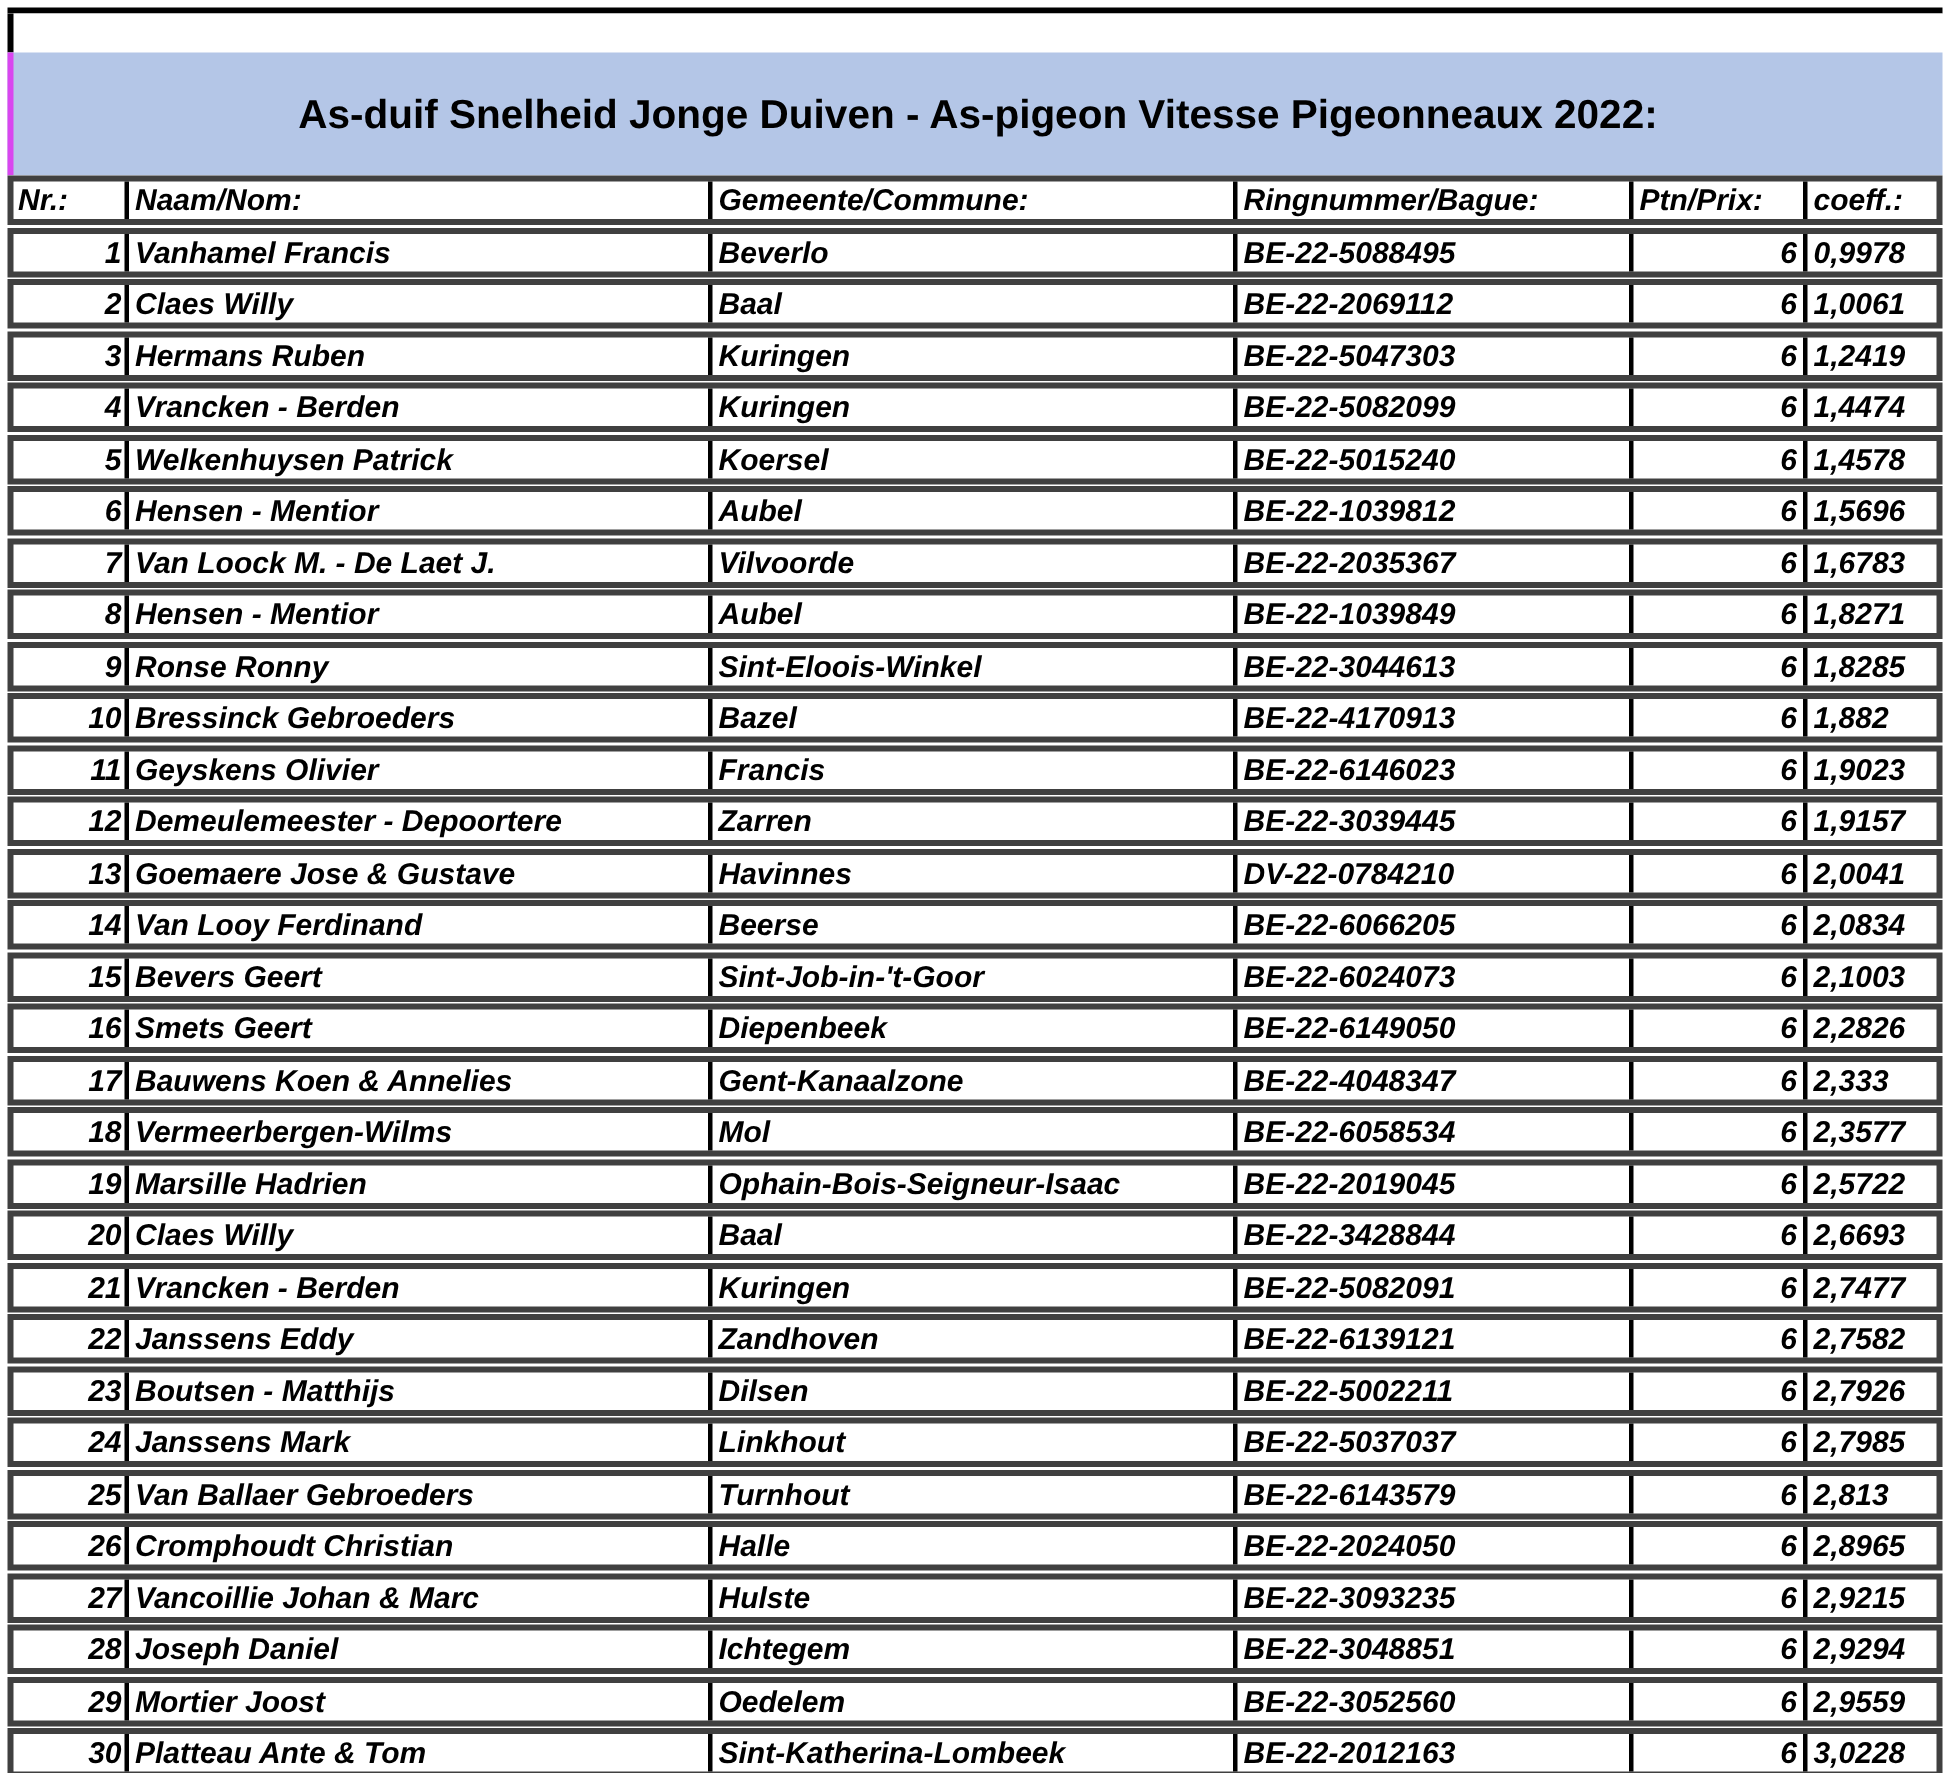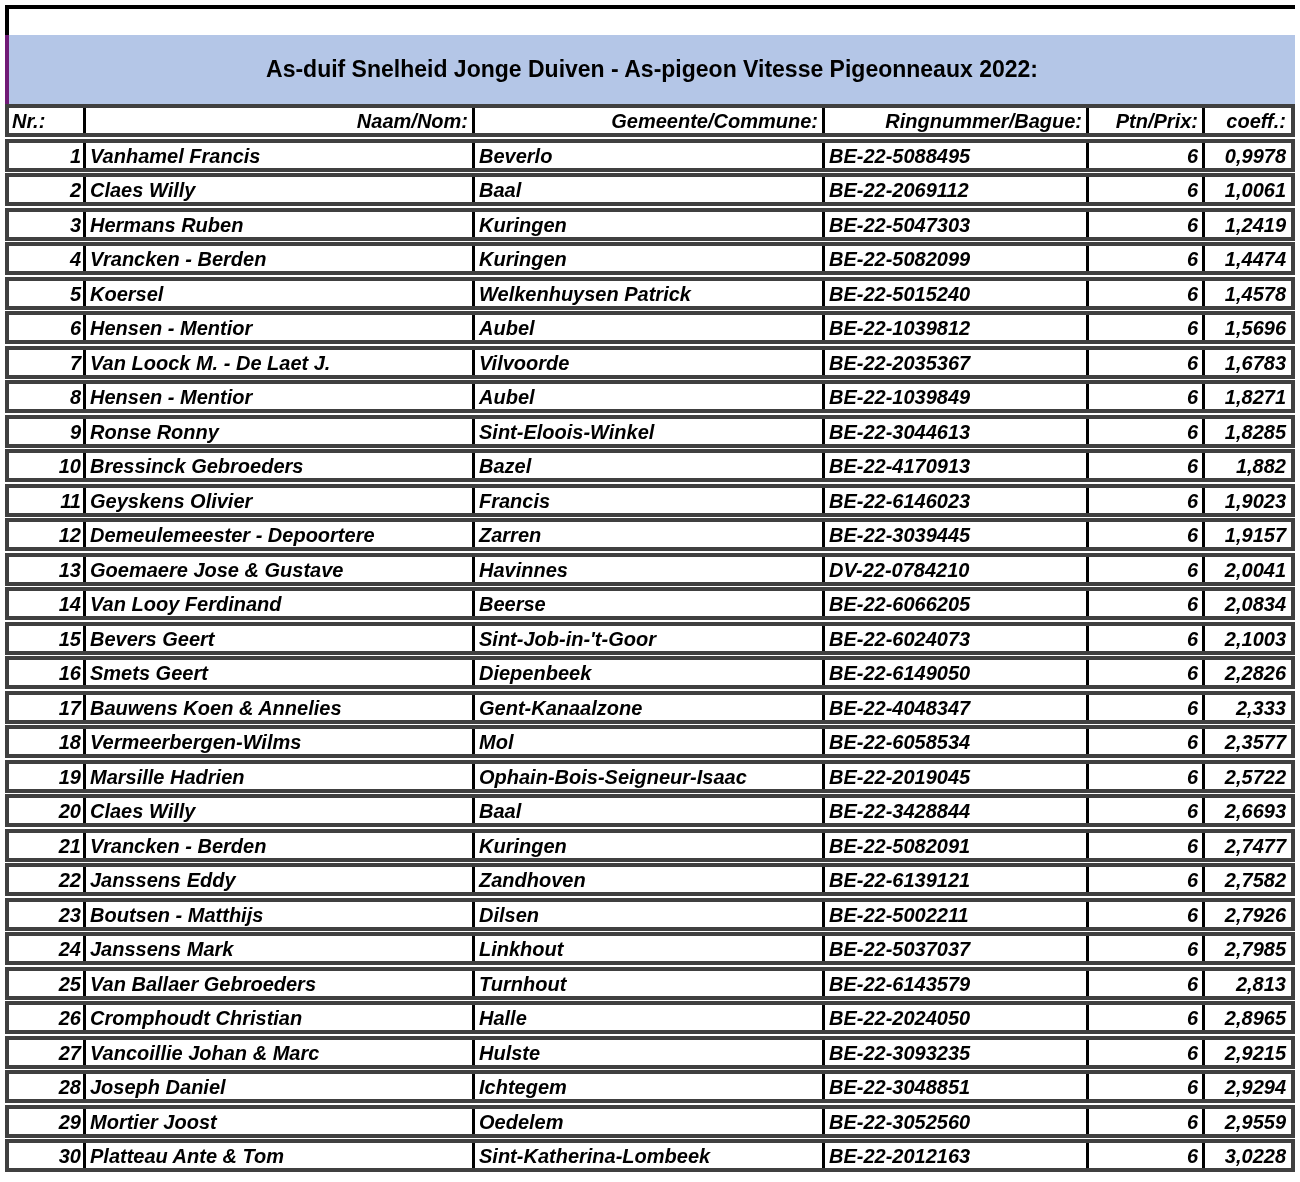--- a/index.html
+++ b/index.html
@@ -27,28 +27,28 @@
     height: 4px;
     background: #000000;
   }
   .white-strip {
     height: 26px;
     background: #ffffff;
     border-left: 4px solid #000;
     box-sizing: border-box;
   }
   .title-band {
-    height: 69px;
+    height: 82px;
     background: #b4c6e7;
-    border-left: 4px solid #701a75;
+    border-left: 4px solid #d946ef;
     box-sizing: border-box;
     display: flex;
     align-items: center;
     justify-content: center;
-    font-size: 23px;
+    font-size: 27px;
     letter-spacing: 0px;
   }
   .row {
     display: grid;
     grid-template-columns: 74px 389px 350px 264px 116px auto;
     height: 33px;
     box-sizing: border-box;
     border: 4px solid #404040;
     background: #ffffff;
     margin-top: 1.5px;
@@ -60,22 +60,22 @@
     box-sizing: border-box;
     font-size: 20px;
     line-height: 27px;
     white-space: nowrap;
     overflow: hidden;
     padding: 0 4px;
   }
   .cell:first-child { border-left: none; }
   .c-nr   { text-align: right; padding-right: 2px; }
   .c-ptn  { text-align: right; padding-right: 4px; }
-  .c-coeff{ text-align: right; padding-right: 5px; }
-  .header-row .cell { text-align: right; }
+  .c-coeff{ text-align: left; padding-right: 5px; }
+  .header-row .cell { text-align: left; }
   .header-row .c-nr { text-align: left; padding-left: 3px; }
 </style>
 </head>
 <body>
 
 <div class="sheet">
   <div class="table-outer">
     <div class="top-rule"></div>
     <div class="white-strip"></div>
     <div class="title-band" style="background: rgb(180, 198, 231);">
@@ -119,22 +119,22 @@
         <div class="row">
     <div class="cell c-nr">4</div>
     <div class="cell c-naam">Vrancken - Berden</div>
     <div class="cell c-gemeente">Kuringen</div>
     <div class="cell c-ring">BE-22-5082099</div>
     <div class="cell c-ptn">6</div>
     <div class="cell c-coeff">1,4474</div>
   </div>
         <div class="row">
     <div class="cell c-nr">5</div>
+    <div class="cell c-naam">Welkenhuysen Patrick</div>
     <div class="cell c-gemeente">Koersel</div>
-    <div class="cell c-naam">Welkenhuysen Patrick</div>
     <div class="cell c-ring">BE-22-5015240</div>
     <div class="cell c-ptn">6</div>
     <div class="cell c-coeff">1,4578</div>
   </div>
         <div class="row">
     <div class="cell c-nr">6</div>
     <div class="cell c-naam">Hensen - Mentior</div>
     <div class="cell c-gemeente">Aubel</div>
     <div class="cell c-ring">BE-22-1039812</div>
     <div class="cell c-ptn">6</div>

